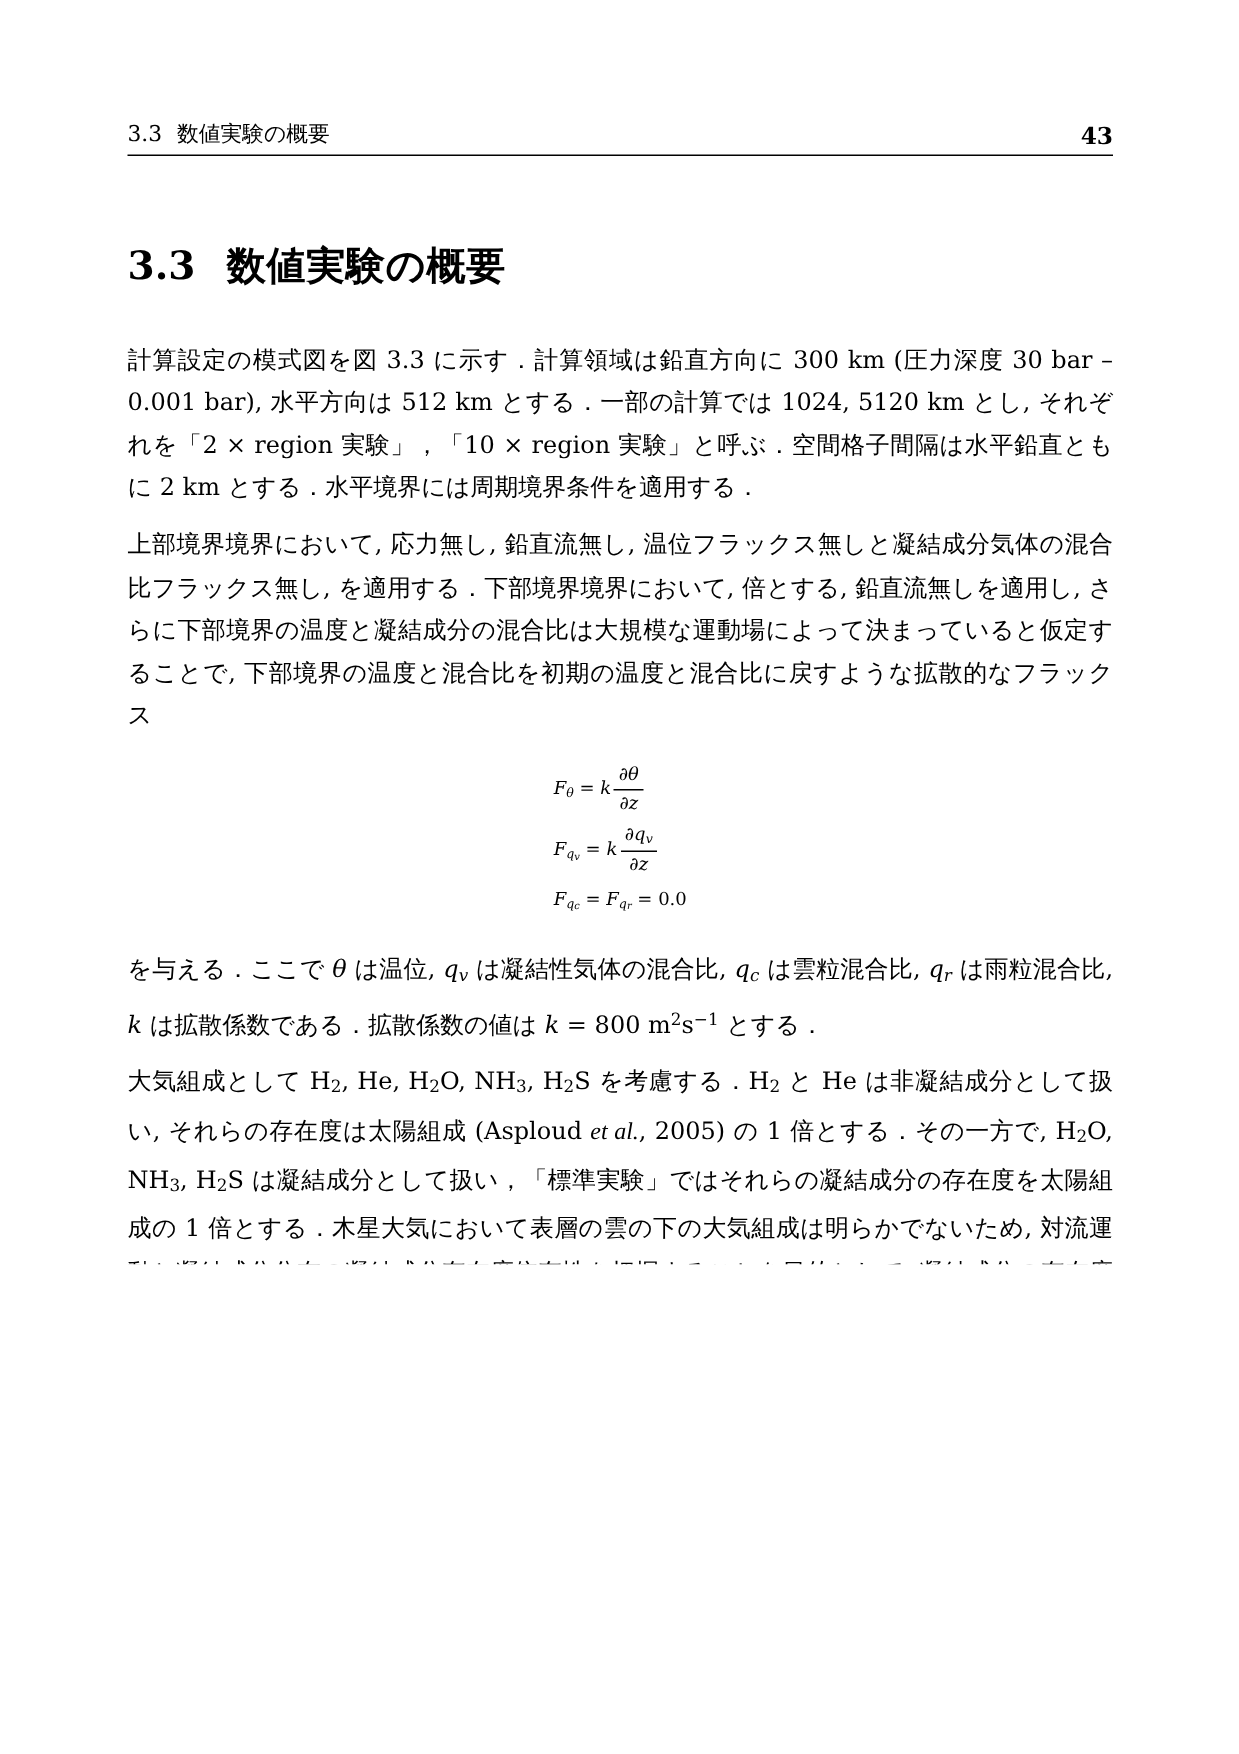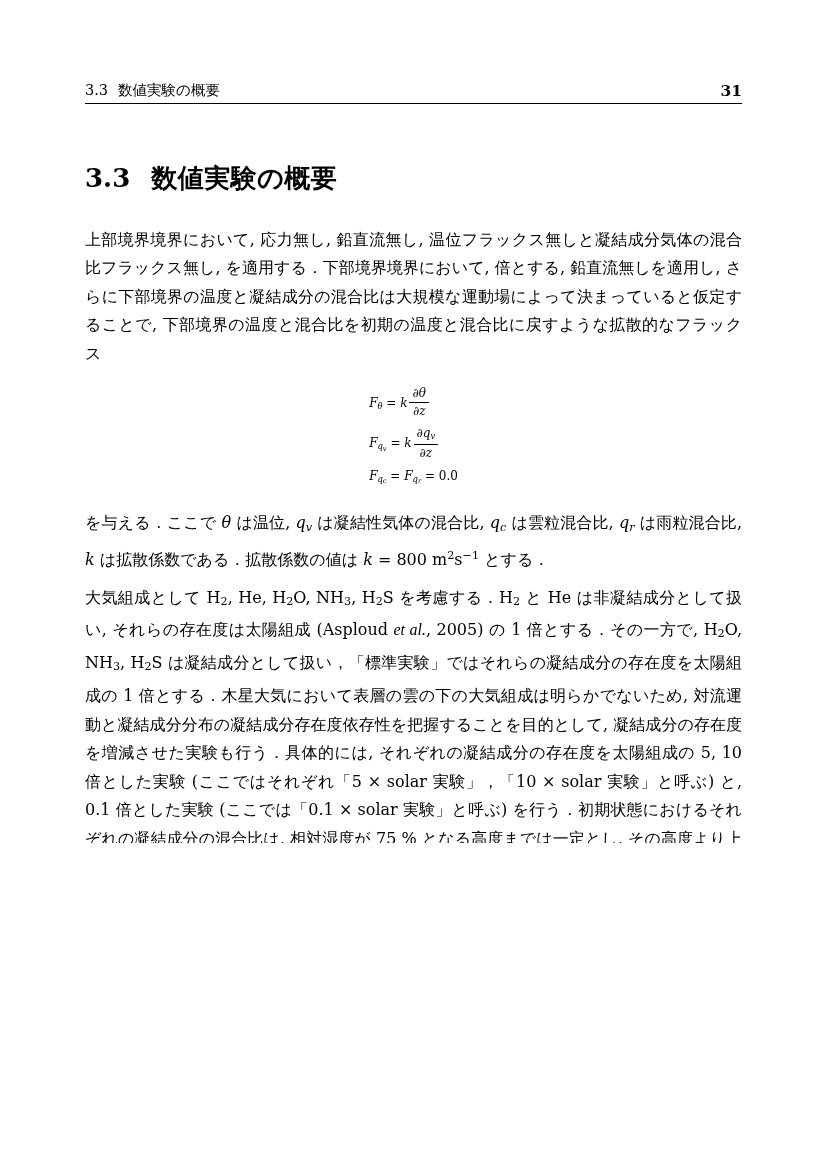--- a/index.html
+++ b/index.html
@@ -66,28 +66,29 @@
 </style>
 </head>
 <body>
 
 <div class="page">
 
   <header class="running-header">
     <span class="rh-left">
       <span class="rh-num">3.3</span><span class="rh-title">数値実験の概要</span>
     </span>
-    <span class="rh-page">31</span>
+    <span class="rh-page">43</span>
   </header>
 
   <h1 class="section-heading">
     <span class="sec-num">3.3</span>
     <span class="sec-title">数値実験の概要</span>
   </h1>
 
+  <p class="body-para"><span>計算設定の模式図を図 3.3 に示す．計算領域は鉛直方向に 300 km (圧力深度 30 bar – 0.001 bar), 水平方向は 512 km とする．一部の計算では 1024, 5120 km とし, それぞれを「2 × region 実験」，「10 × region 実験」と呼ぶ．空間格子間隔は水平鉛直ともに 2 km とする．水平境界には周期境界条件を適用する．</span></p>
 
   <p class="body-para"><span>上部境界境界において, 応力無し, 鉛直流無し, 温位フラックス無しと凝結成分気体の混合比フラックス無し, を適用する．下部境界境界において, 倍とする, 鉛直流無しを適用し, さらに下部境界の温度と凝結成分の混合比は大規模な運動場によって決まっていると仮定することで, 下部境界の温度と混合比を初期の温度と混合比に戻すような拡散的なフラックス</span></p>
 
   <div class="eq-block">
     <div class="eq-inner">
       <div class="eq-line"><span class="i">F</span><span class="sub-i">θ</span><span class="rel"> = </span><span class="i">k</span><span class="frac"><span class="num"><span class="i">∂θ</span></span><span class="den"><span class="i">∂z</span></span></span></div>
       <div class="eq-line"><span class="i">F</span><span class="sub-i">q</span><span class="subsub-i">v</span><span class="rel"> = </span><span class="i">k</span><span class="frac"><span class="num"><span class="i">∂q</span><span class="sub-i">v</span></span><span class="den"><span class="i">∂z</span></span></span></div>
       <div class="eq-line"><span class="i">F</span><span class="sub-i">q</span><span class="subsub-i">c</span><span class="rel"> = </span><span class="i">F</span><span class="sub-i">q</span><span class="subsub-i">r</span><span class="rel"> = 0.0</span></div>
     </div>
   </div>

